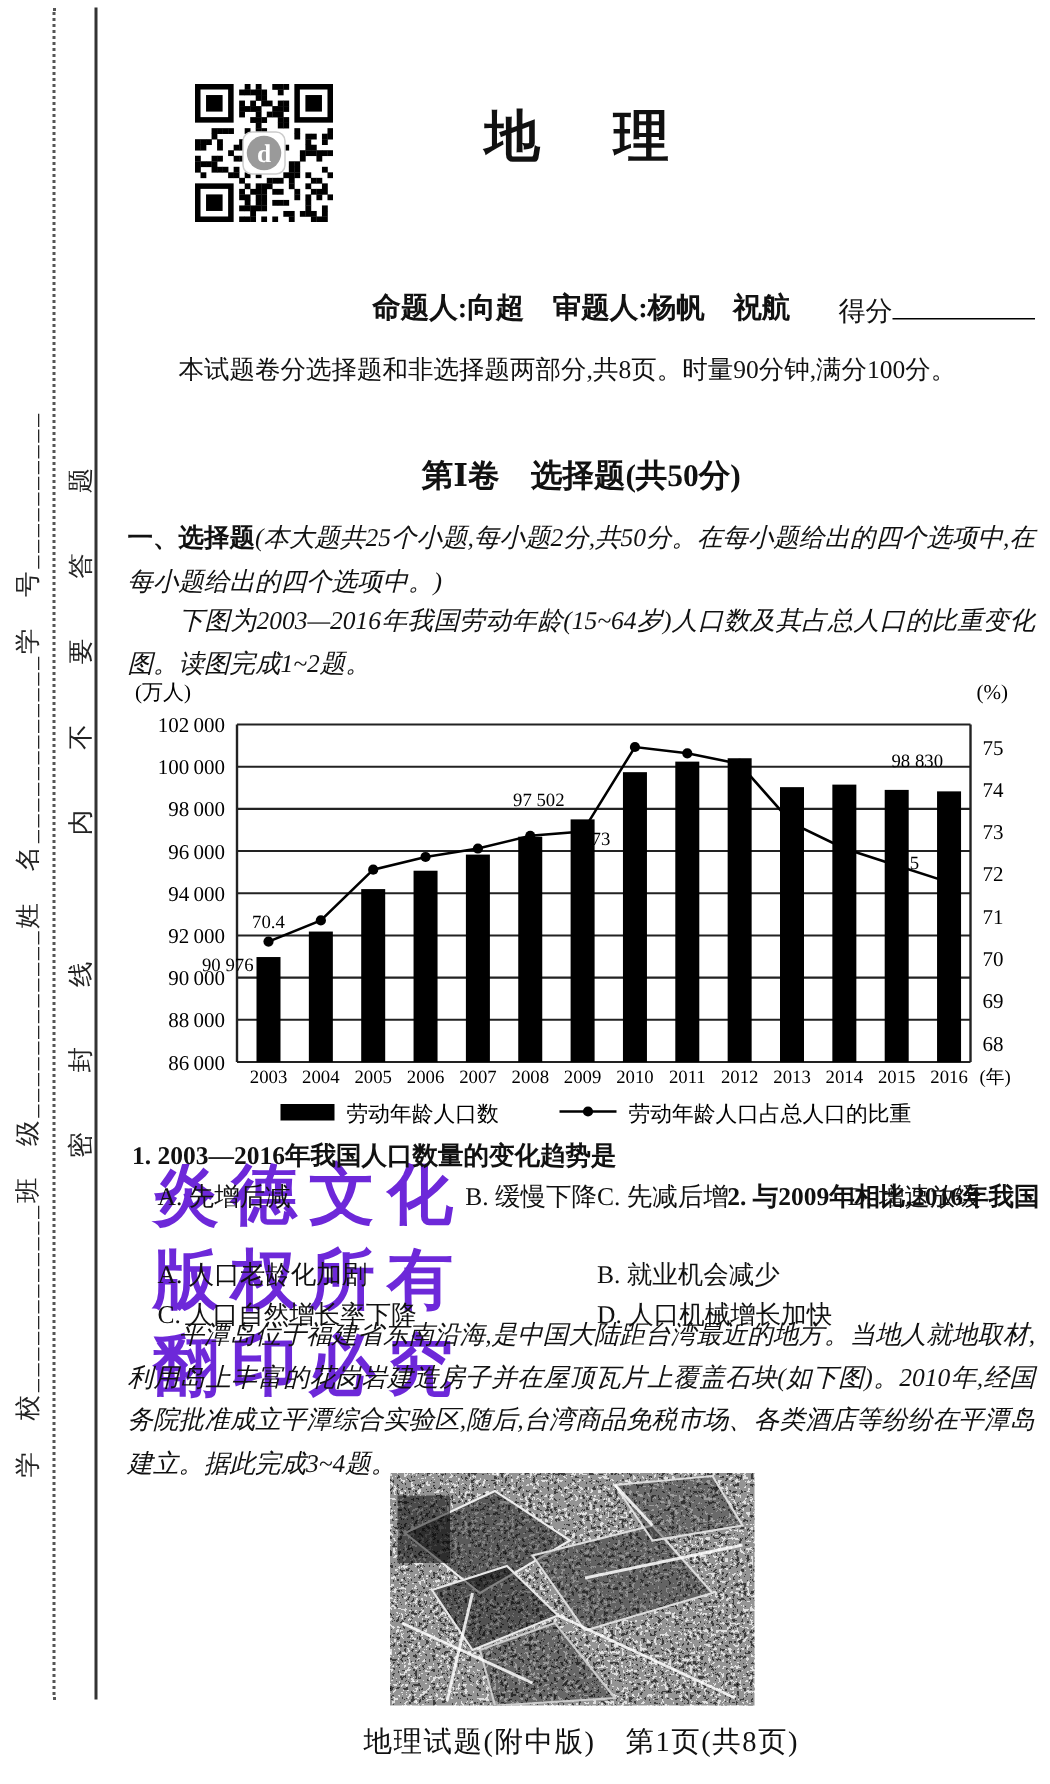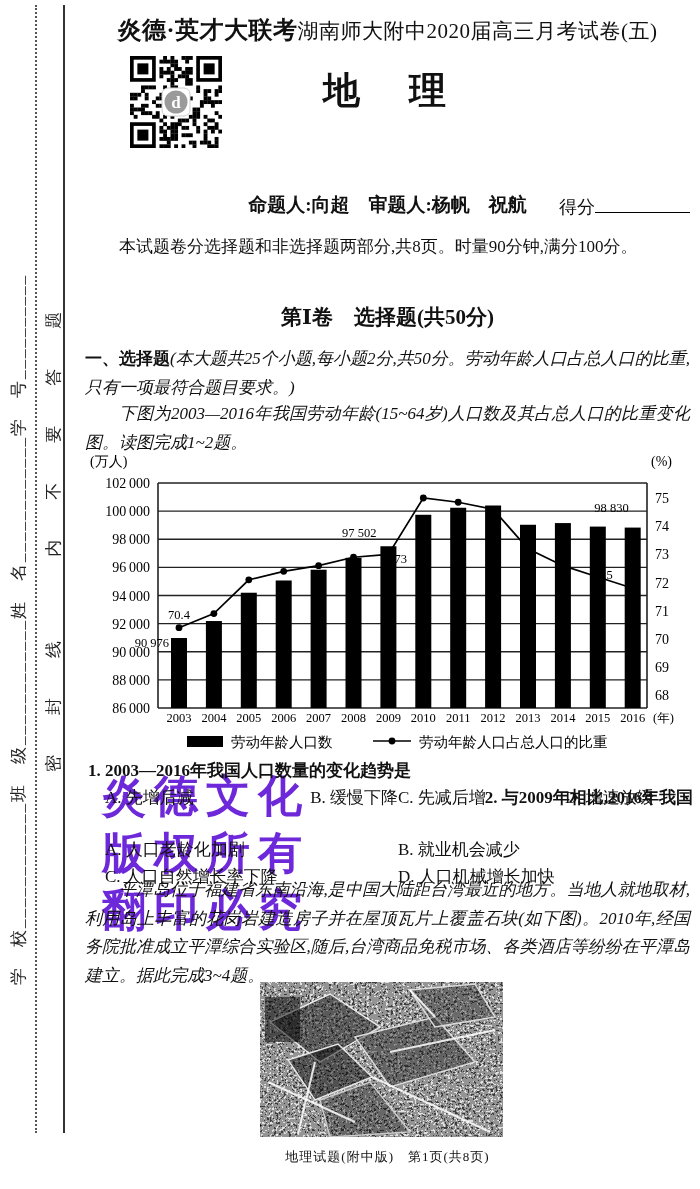--- a/index.html
+++ b/index.html
@@ -26,21 +26,21 @@
   .score-line{display:inline-block;width:95px;height:1em;border-bottom:1.6px solid #000;}
   .para{font-size:17px;line-height:28.5px;text-align:justify;}
   .indent{text-indent:2em;}
   .section-head{top:303px;font-size:21px;font-weight:bold;}
   .stem{font-size:17px;line-height:27px;padding-left:3px;font-weight:bold;}
   .opts-row{display:flex;font-size:17px;line-height:27px;padding-left:20px;}
   .opts-row span:nth-child(1){width:137px;}
   .opts-row span:nth-child(2){width:156px;text-align:right;}
   .opts-row span:nth-child(3){width:167px;}
   .opts-grid{display:grid;grid-template-columns:293px auto;font-size:17px;line-height:27px;padding-left:20px;row-gap:0;}
-  .footer{top:1148px;font-size:13px;letter-spacing:1px;}
+  .footer{top:1148px;font-size:19px;letter-spacing:1px;}
   .watermark{left:102px;top:768px;z-index:0;color:#6d28d9;font-weight:bold;font-size:44px;
              line-height:57px;letter-spacing:8px;}
   .z1{z-index:1;}
   svg text{font-family:"Liberation Serif","DejaVu Serif",serif;}
 </style>
 </head>
 <body>
 
 <div class="page">
 
@@ -48,23 +48,20 @@
     <div>炎德文化</div>
     <div>版权所有</div>
     <div>翻印必究</div>
   </div>
 
   <div class="v-strip" style="left:7px;top:985px;">学　校____________班　级____________姓　名____________学　号__________</div>
   <div class="dotted-line"></div>
   <div class="seal-strip" style="left:42px;top:772px;">密封线 内不要答题</div>
   <div class="solid-line"></div>
 
-  <div class="abs content center brand-line z1">
-    <span class="brand">炎德·英才大联考</span><span>湖南师大附中2020届高三月考试卷(五)</span>
-  </div>
 
   <svg class="abs z1" style="left:130px;top:56px;" width="92" height="92" id="qr-svg">
       <rect x="33.120000000000005" y="0" width="3.8800000000000003" height="3.8800000000000003" fill="#000"></rect>
       <rect x="40.480000000000004" y="0" width="3.8800000000000003" height="3.8800000000000003" fill="#000"></rect>
       <rect x="51.52" y="0" width="3.8800000000000003" height="3.8800000000000003" fill="#000"></rect>
       <rect x="55.2" y="0" width="3.8800000000000003" height="3.8800000000000003" fill="#000"></rect>
       <rect x="58.88" y="0" width="3.8800000000000003" height="3.8800000000000003" fill="#000"></rect>
       <rect x="29.44" y="3.68" width="3.8800000000000003" height="3.8800000000000003" fill="#000"></rect>
       <rect x="33.120000000000005" y="3.68" width="3.8800000000000003" height="3.8800000000000003" fill="#000"></rect>
       <rect x="36.800000000000004" y="3.68" width="3.8800000000000003" height="3.8800000000000003" fill="#000"></rect>
@@ -248,21 +245,21 @@
 
   <div class="abs content score z1">
     <span>得分</span><span class="score-line"></span>
   </div>
 
   <div class="abs content para indent z1" style="top:233px;">本试题卷分选择题和非选择题两部分,共8页。时量90分钟,满分100分。</div>
 
   <div class="abs content center section-head z1">第Ⅰ卷　选择题(共50分)</div>
 
   <div class="abs content para z1" style="top:345px;">
-    <span class="bold">一、选择题</span><span class="kai">(本大题共25个小题,每小题2分,共50分。劳动年龄人口占总人口的比重,只有一项最符合题目要求。)</span>
+    <span class="bold">一、选择题</span><span class="kai">(本大题共25个小题,每小题2分,共50分。在每小题给出的四个选项中,在每小题给出的四个选项中。)</span>
   </div>
 
   <div class="abs content para indent kai z1" style="top:400px;">下图为2003—2016年我国劳动年龄(15~64岁)人口数及其占总人口的比重变化图。读图完成1~2题。</div>
 
   <svg class="abs z1" style="left:85px;top:450px;" width="605" height="305" id="chart-svg">
       <text x="5" y="16" font-size="14">(万人)</text>
       <text x="566" y="16" font-size="14">(%)</text>
       <line x1="73" y1="258" x2="562" y2="258" stroke="#222" stroke-width="1.4"></line>
       <text x="65" y="263" font-size="14" text-anchor="end">86 000</text>
       <line x1="73" y1="229.875" x2="562" y2="229.875" stroke="#222" stroke-width="1.4"></line>

